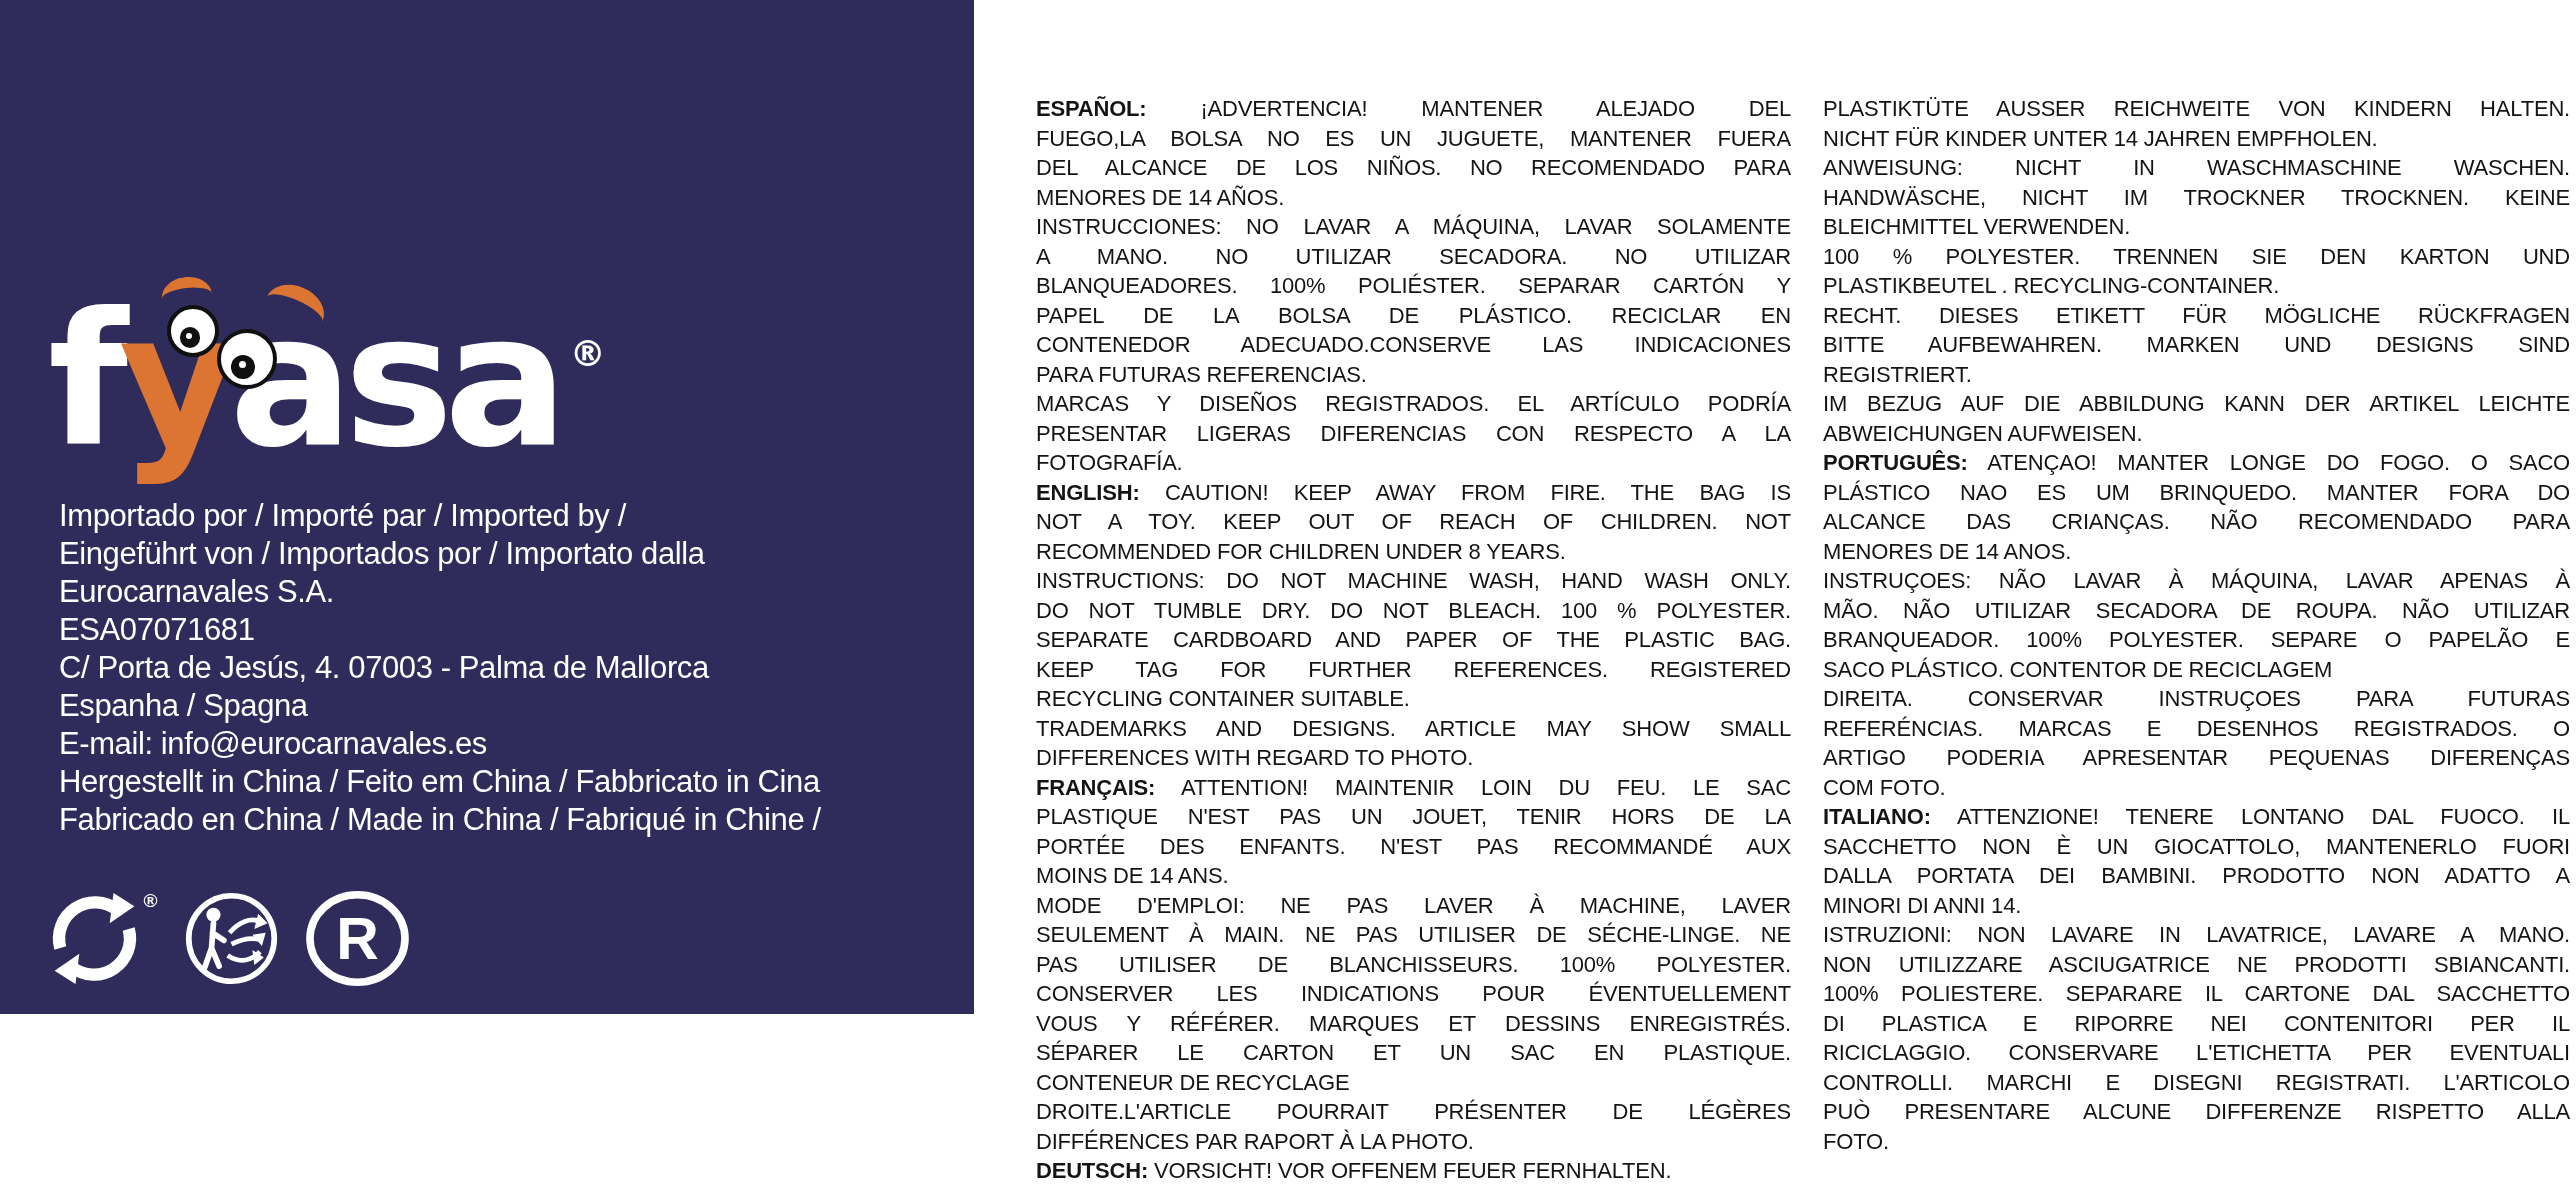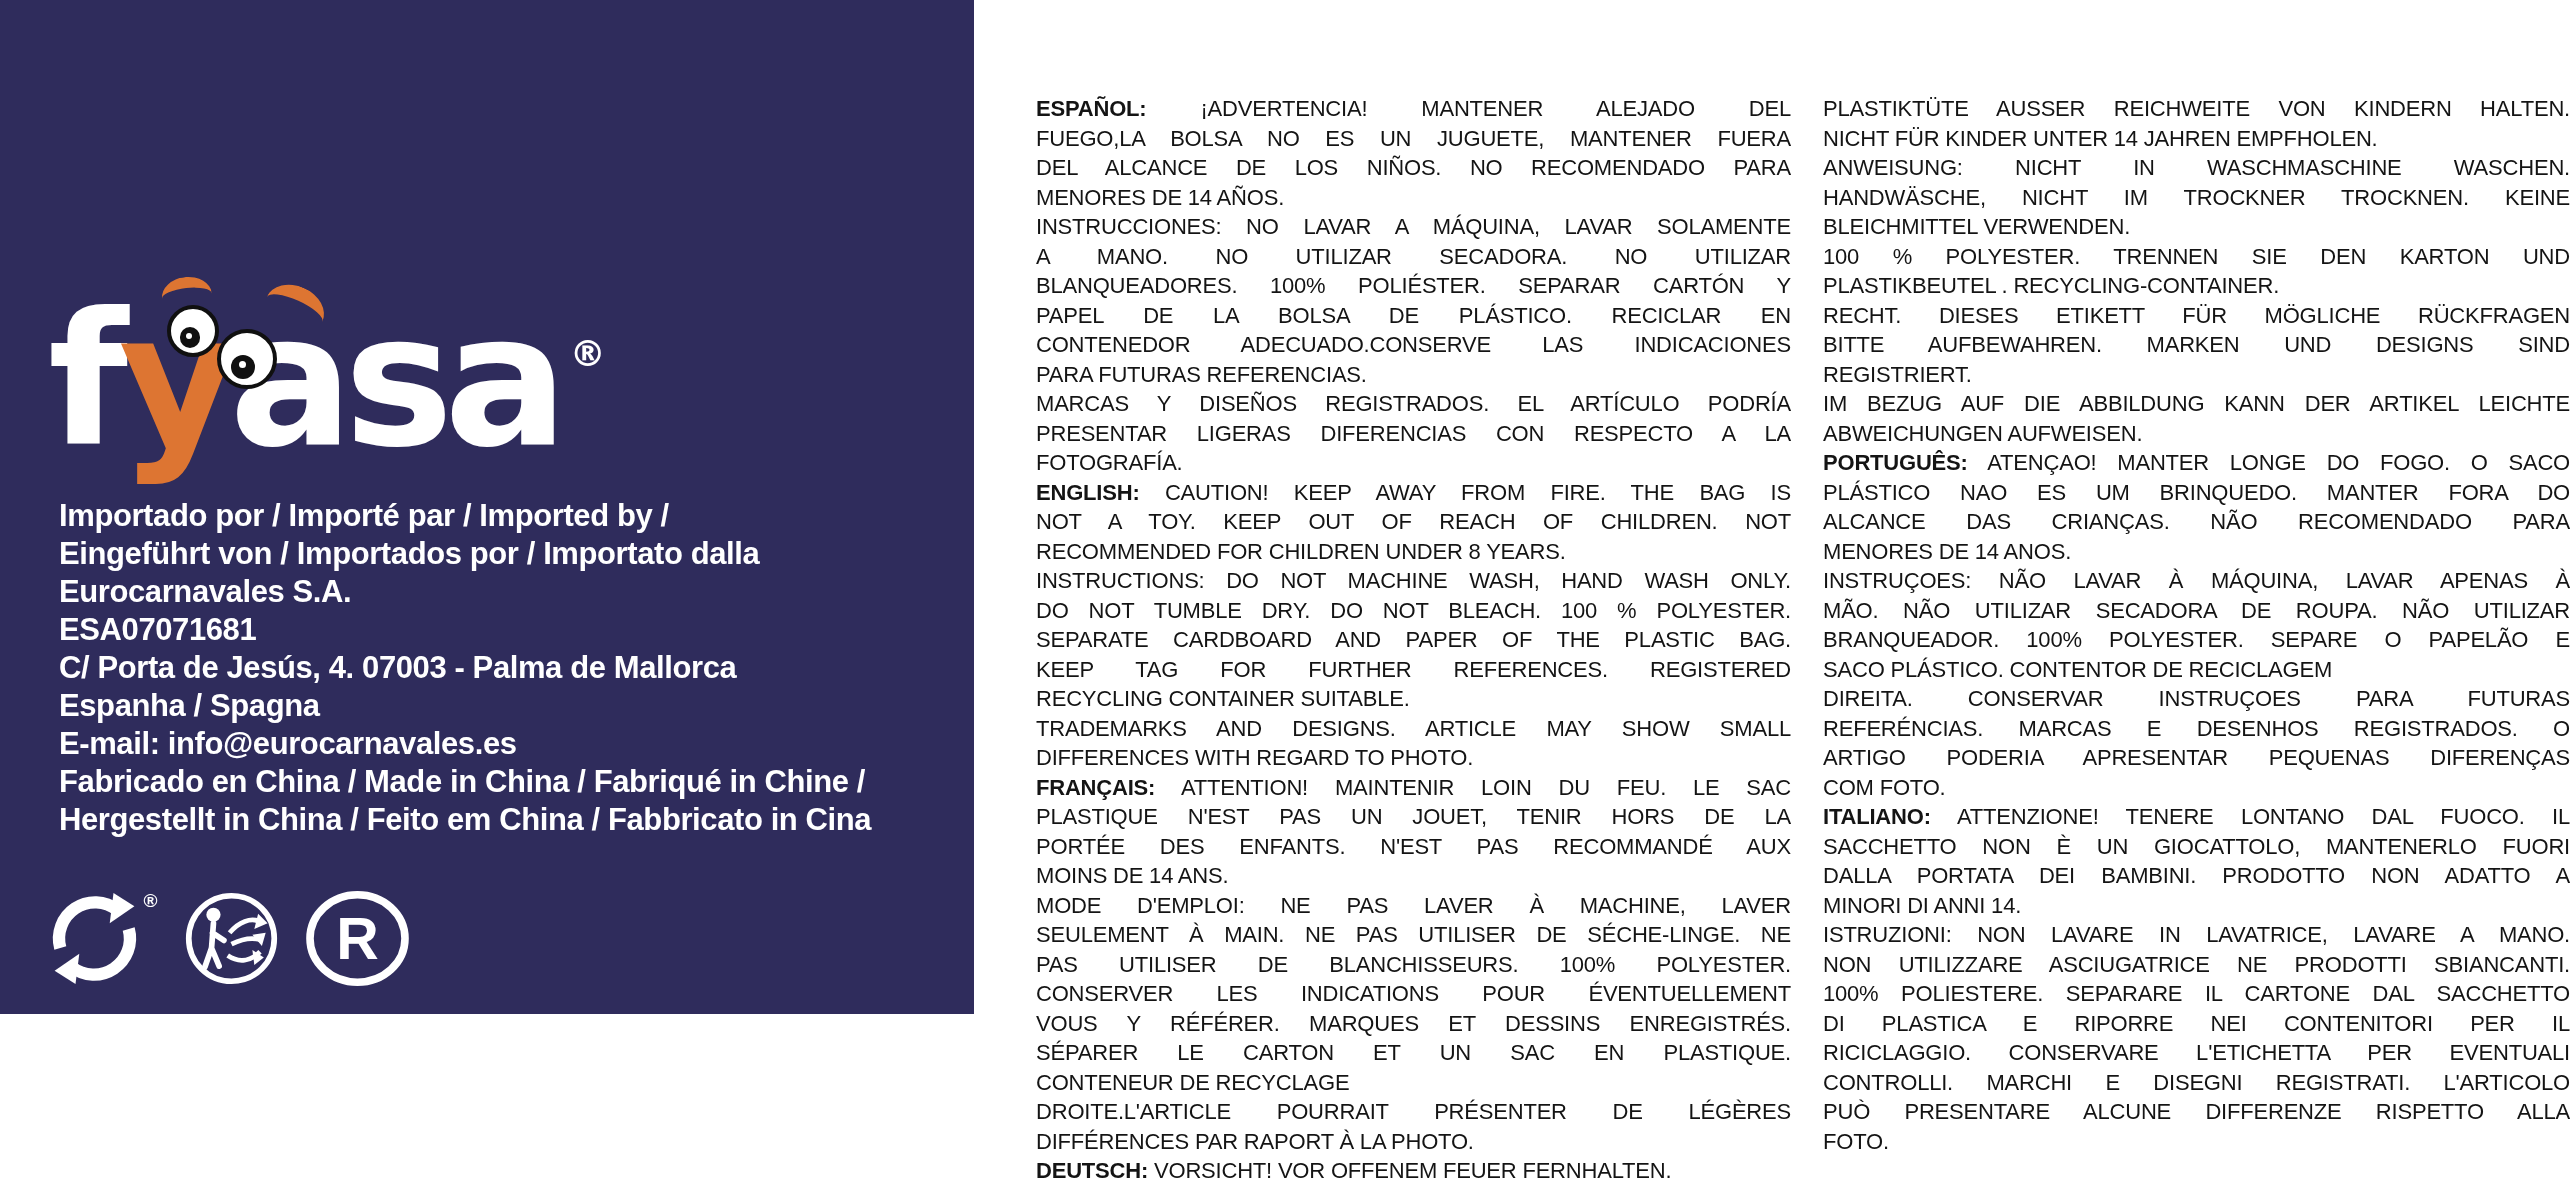--- a/index.html
+++ b/index.html
@@ -23,21 +23,21 @@
               background:#ffffff;border-radius:50%;}
   .eye-left{width:44px;height:44px;left:119px;top:17px;}
   .eye-right{width:52px;height:52px;left:169px;top:41px;}
   .brow{position:absolute;border-radius:50%;z-index:2;}
   .brow-left{width:50px;height:26.6px;border-top:11.7px solid transparent;left:114px;top:-11px;
              transform:rotate(-6deg);}
   .brow-right{width:61px;height:33px;border-top:14px solid transparent;left:216px;top:-1.6px;
               transform:rotate(24deg);}
 
   .importer{position:absolute;left:59px;top:497px;width:891px;
-            color:#ffffff;font-weight:700;font-size:31px;line-height:38px;
+            color:#ffffff;font-weight:400;font-size:31px;line-height:38px;
             letter-spacing:-0.4px;}
 
   .recycle-row{position:absolute;left:47px;top:891px;display:flex;align-items:flex-start;}
   .recycle-sym{position:relative;margin-right:26.6px;display:flex;align-items:flex-start;}
   .recycle-sym .sup{color:#ffffff;font-size:19px;font-weight:700;margin-left:1.6px;line-height:19px;}
 
   .care-row{position:absolute;left:45px;top:1040px;display:flex;align-items:flex-end;}
   .care-sym{margin-right:12.5px;}
 
   
@@ -72,22 +72,22 @@
     </div>
 
     <div class="importer" id="importer">
         <div>Importado por / Importé par / Imported by /</div>
         <div>Eingeführt von / Importados por / Importato dalla</div>
         <div>Eurocarnavales S.A.</div>
         <div>ESA07071681</div>
         <div>C/ Porta de Jesús, 4. 07003 - Palma de Mallorca</div>
         <div>Espanha / Spagna</div>
         <div>E-mail: info@eurocarnavales.es</div>
+        <div>Hergestellt in China / Feito em China / Fabbricato in Cina</div>
         <div>Fabricado en China / Made in China / Fabriqué in Chine /</div>
-        <div>Hergestellt in China / Feito em China / Fabbricato in Cina</div>
       </div>
 
     <div class="recycle-row" id="recycleRow">
         <span class="recycle-sym">
           <svg width="95" height="95" viewBox="0 0 100 100">
             <path d="M14,60 A38,38 0 0 1 74,20" fill="none" stroke="#ffffff" stroke-width="13"></path>
             <path d="M86,40 A38,38 0 0 1 26,80" fill="none" stroke="#ffffff" stroke-width="13"></path>
             <path d="M70,2 L92,16 L66,34 Z" fill="#ffffff"></path>
             <path d="M30,98 L8,84 L34,66 Z" fill="#ffffff"></path>
           </svg>

